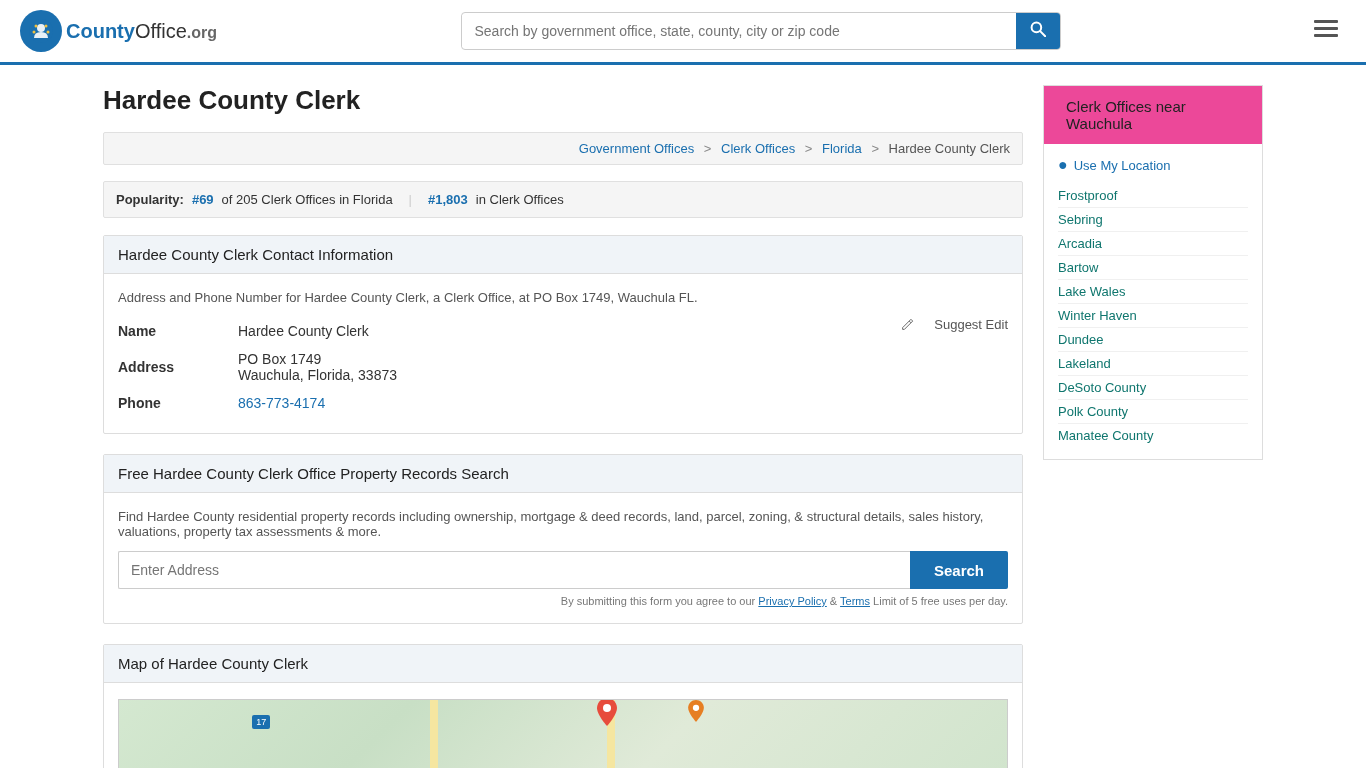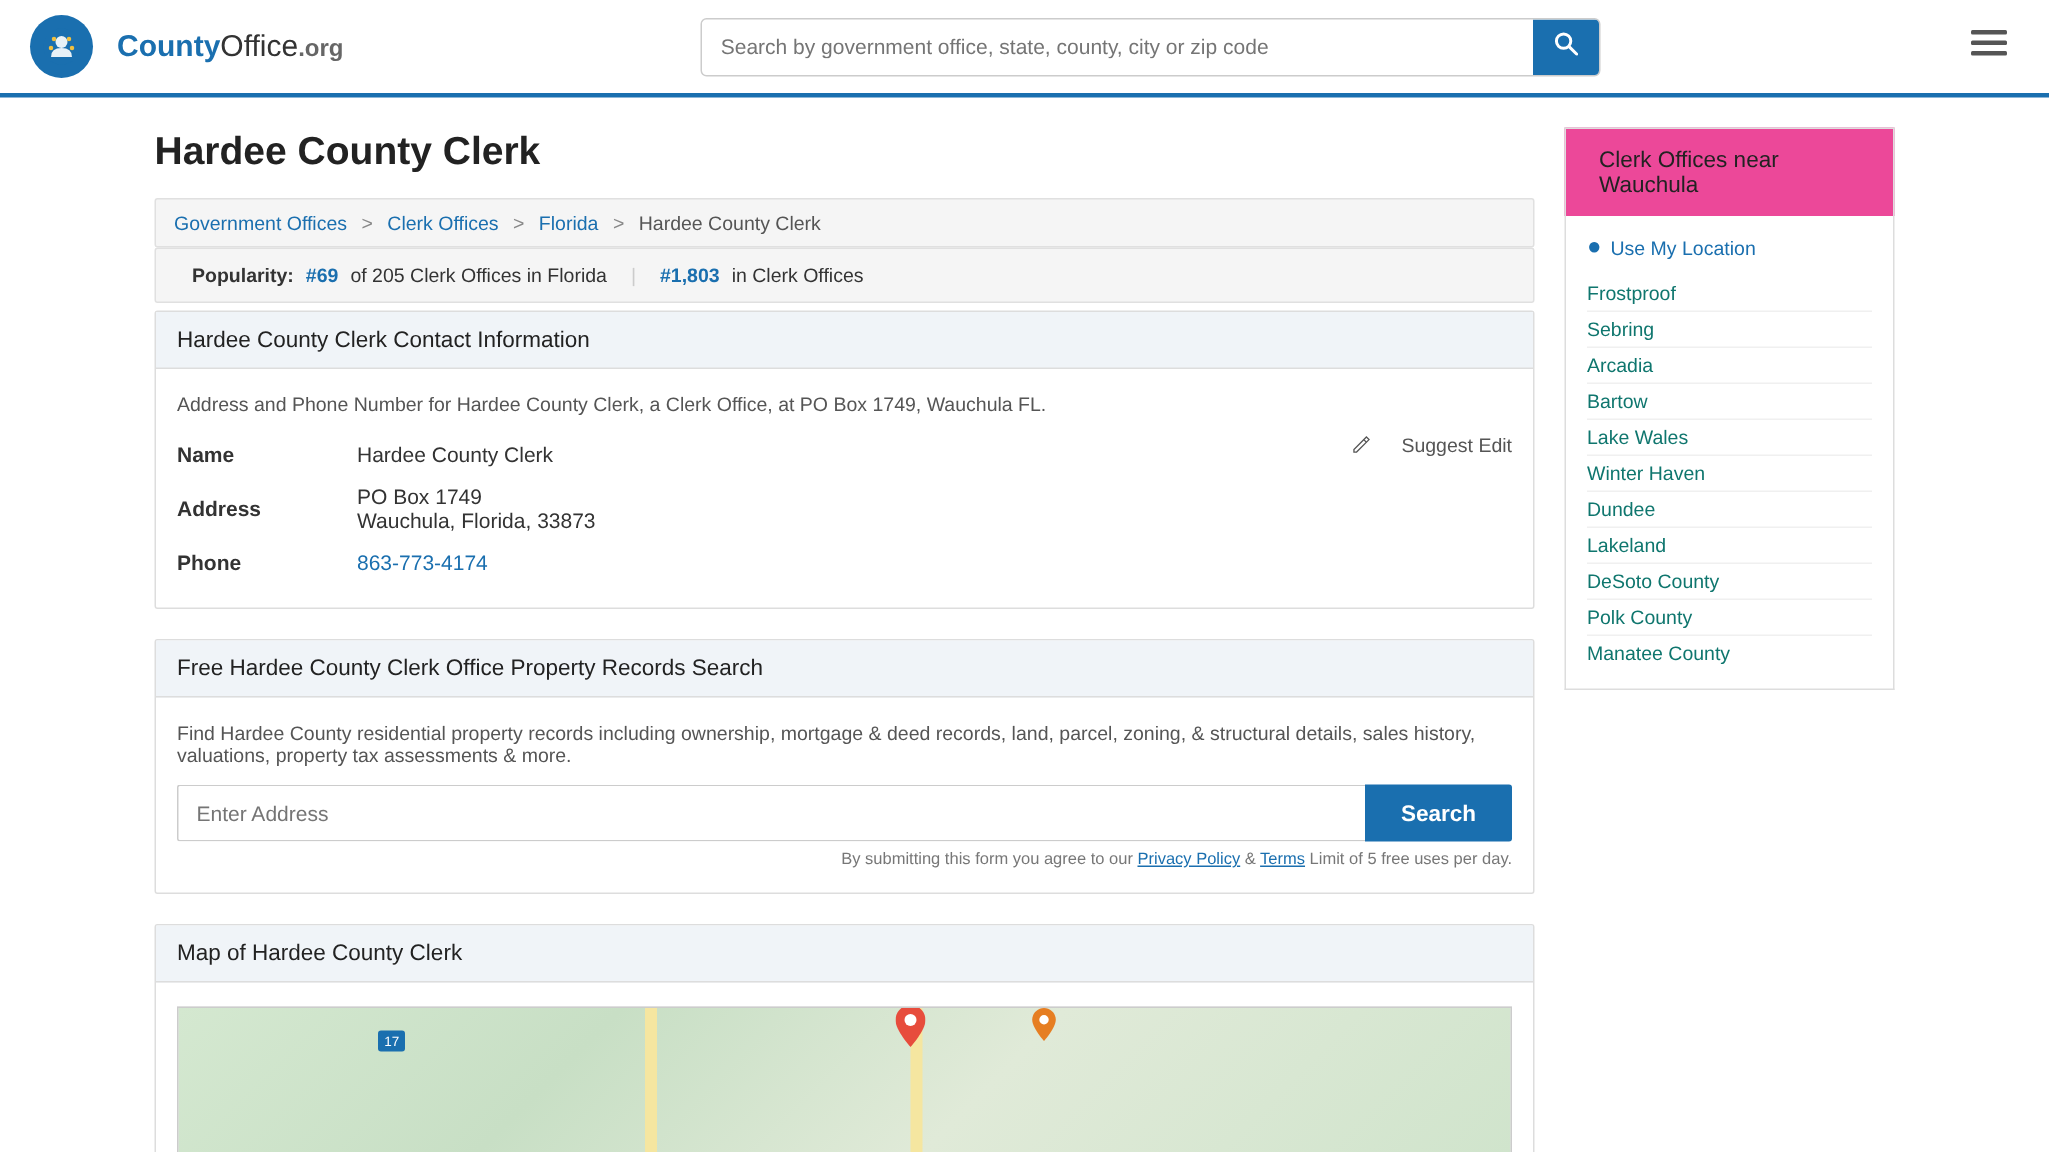--- a/index.html
+++ b/index.html
@@ -10,21 +10,21 @@
       background: #fff;
       border-bottom: 3px solid #1a6faf;
       padding: 10px 20px;
       display: flex;
       align-items: center;
       justify-content: space-between;
     }
     .logo-area {
       display: flex;
       align-items: center;
-      gap: 16px;
+      gap: 4px;
     }
     .logo-icon {
       width: 42px;
       height: 42px;
       background: #1a6faf;
       border-radius: 50%;
       display: flex;
       align-items: center;
       justify-content: center;
       color: white;
@@ -95,32 +95,34 @@
       margin-bottom: 16px;
     }
 
     
     .breadcrumb {
       background: #f5f5f5;
       border: 1px solid #e0e0e0;
       padding: 8px 12px;
       font-size: 13px;
       color: #555;
+      margin-bottom: 16px;
       border-radius: 2px;
+      text-align: right;
     }
     .breadcrumb a { color: #1a6faf; text-decoration: none; }
     .breadcrumb .sep { margin: 0 6px; color: #888; }
 
     
     .popularity-bar {
       background: #f5f5f5;
       border: 1px solid #e0e0e0;
-      padding: 10px 24px;
-      font-size: 13px;
-      margin-bottom: 5px;
+      padding: 10px 12px;
+      font-size: 13px;
+      margin-bottom: 17px;
       border-radius: 2px;
       display: flex;
       align-items: flex-end;
       gap: 8px;
     }
     .popularity-bar .label { font-weight: bold; }
     .popularity-bar .sep { color: #ccc; margin: 0 8px; }
     .popularity-bar a { color: #1a6faf; text-decoration: none; font-weight: bold; }
 
     

